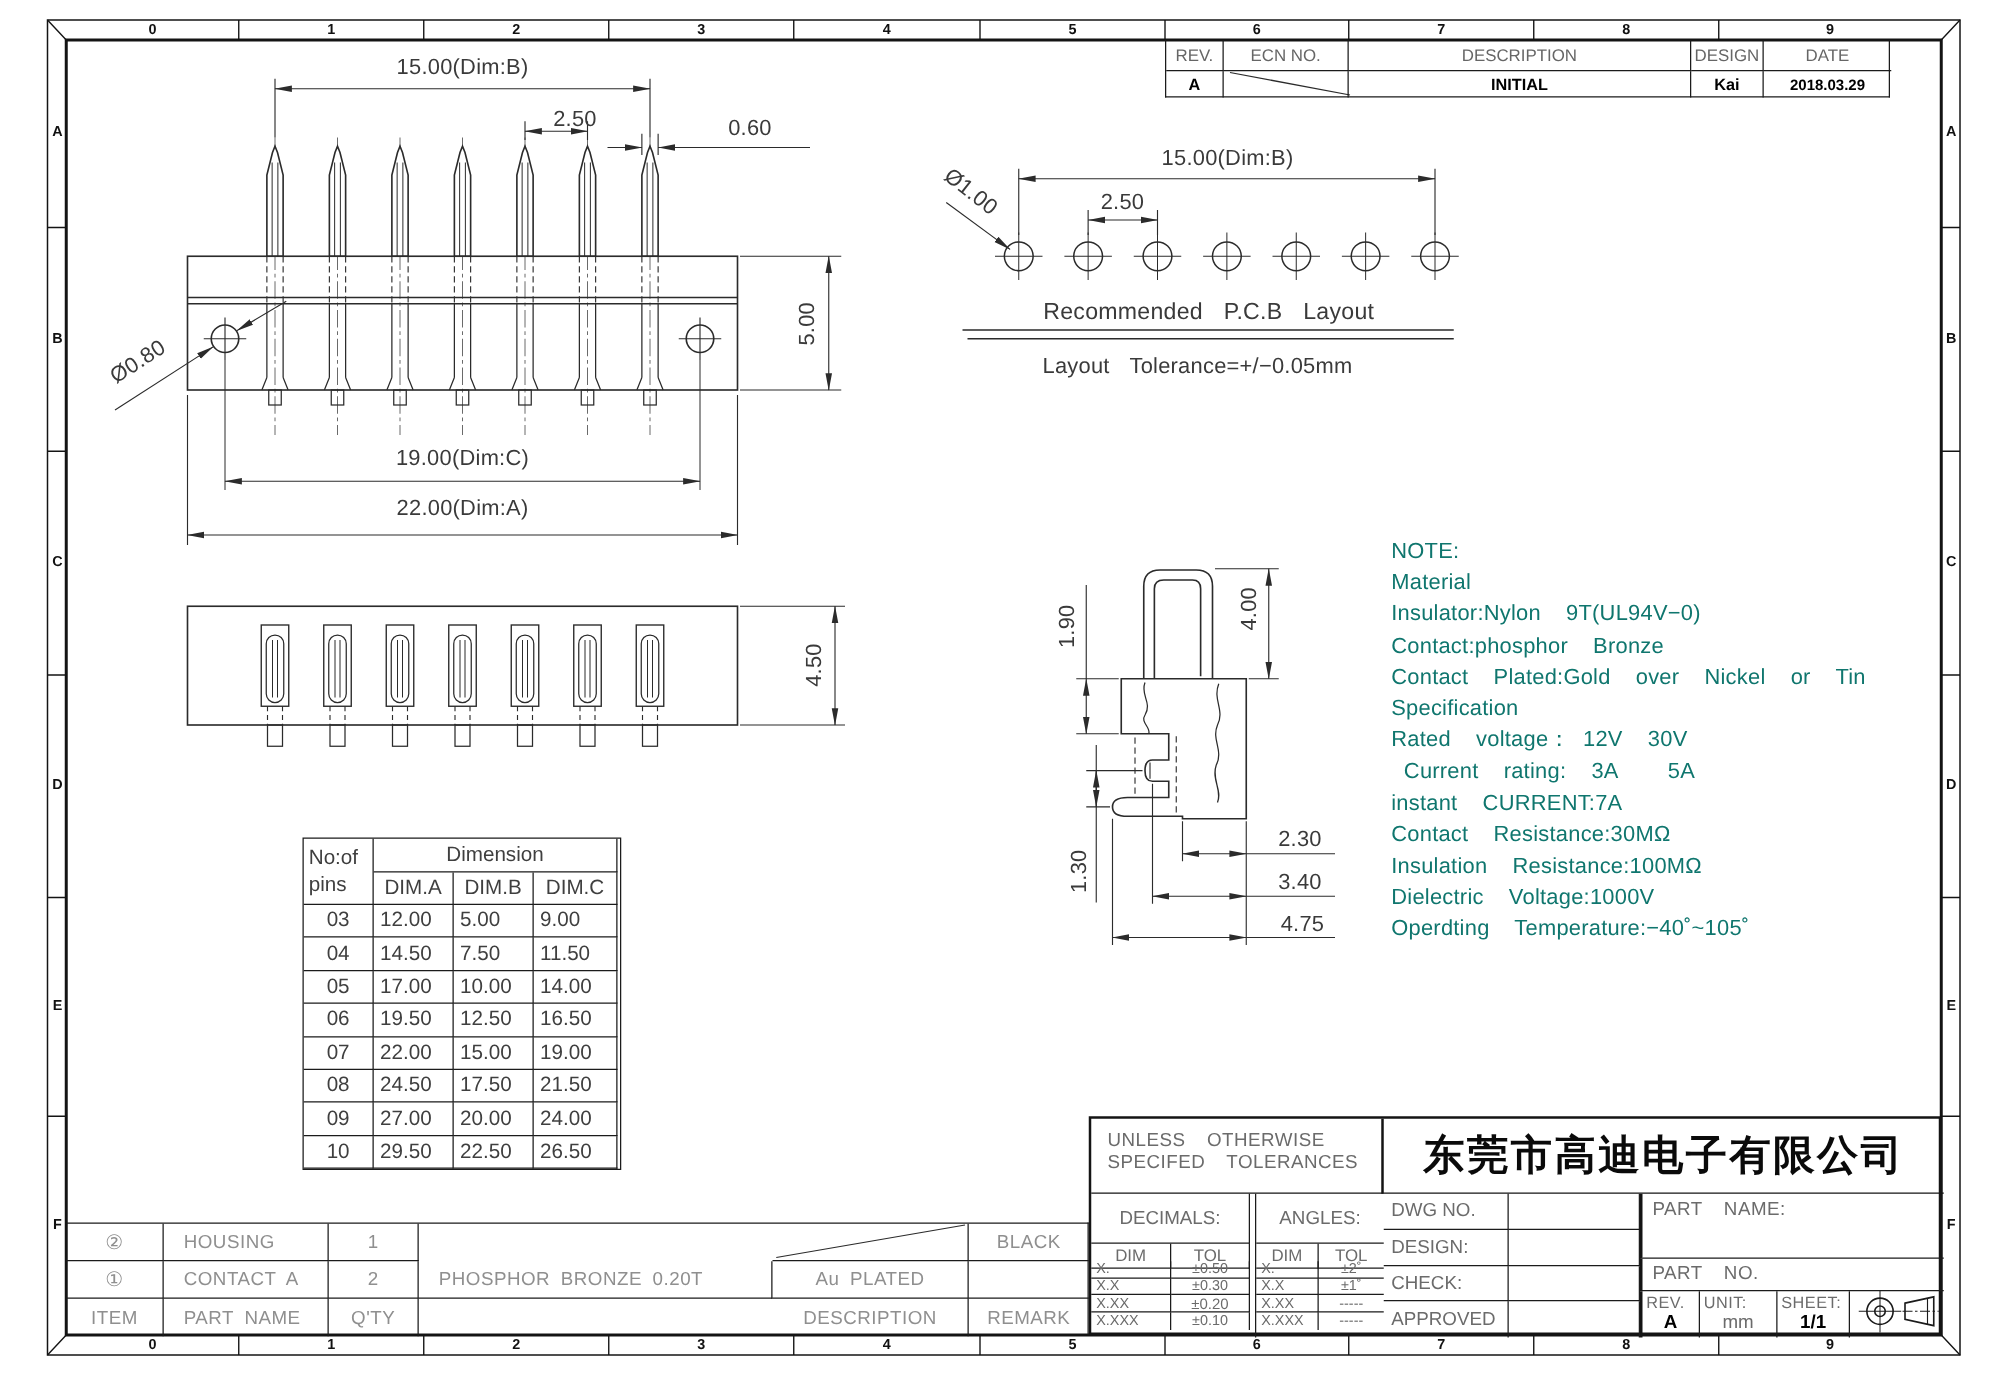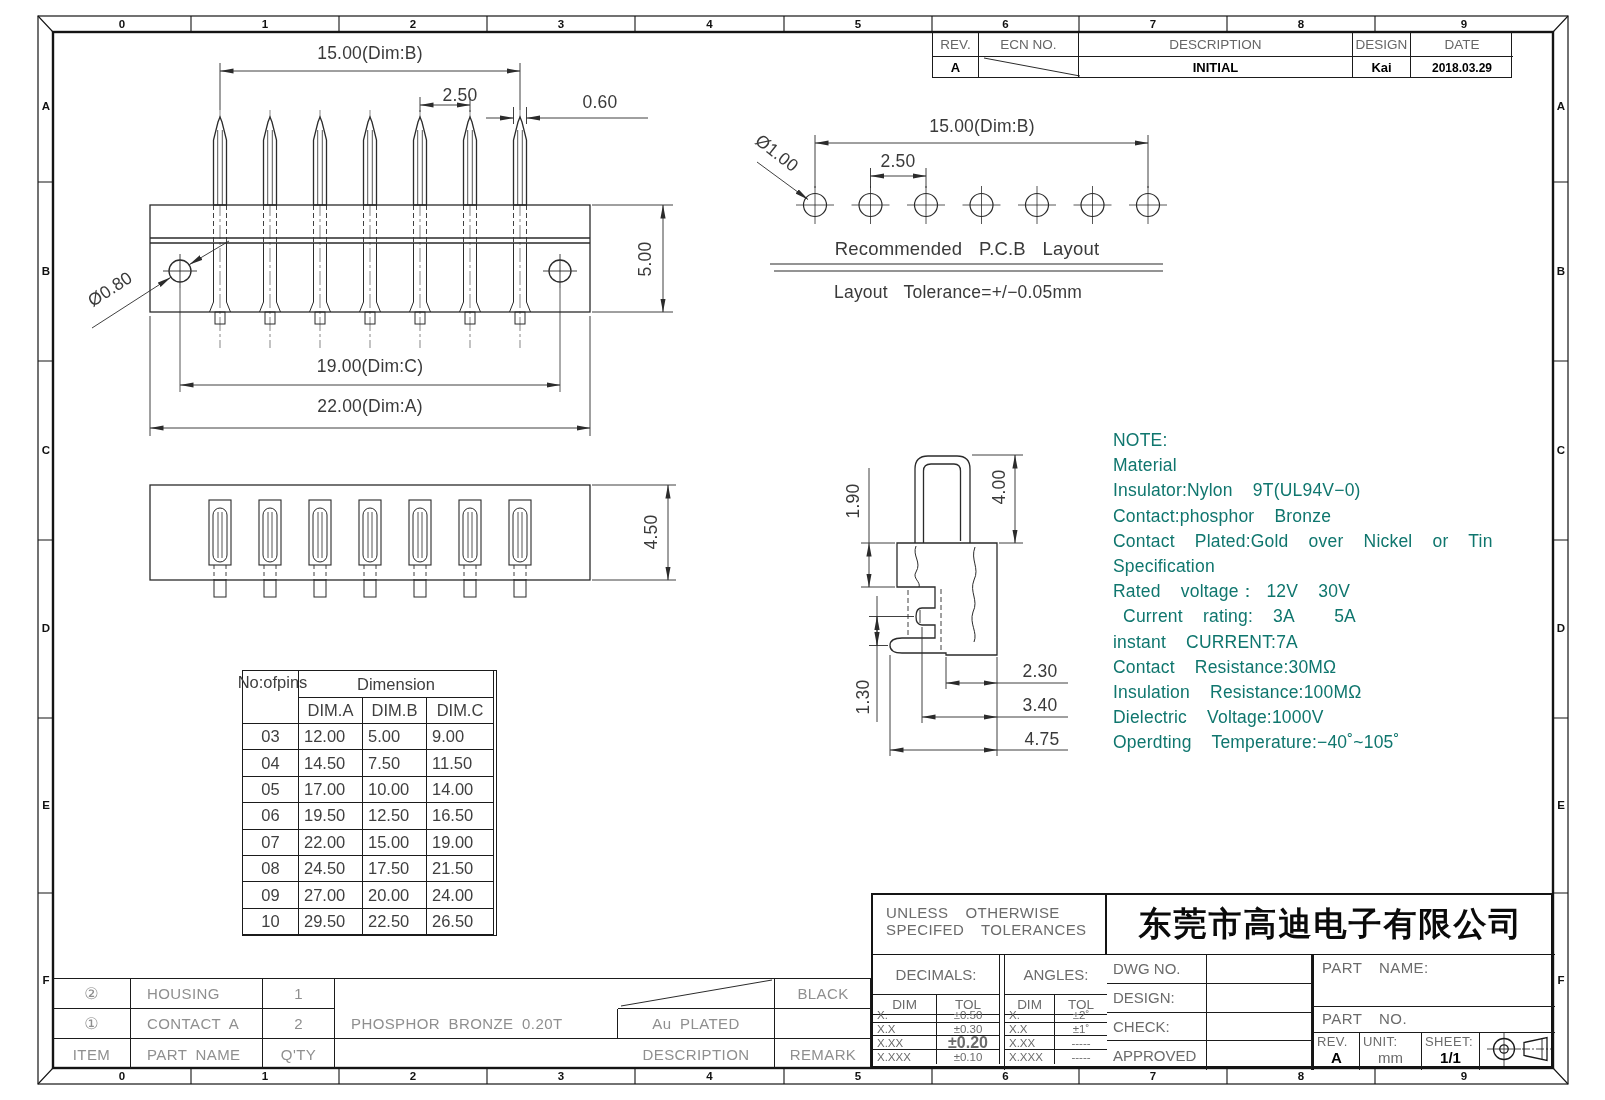--- a/index.html
+++ b/index.html
@@ -336,21 +336,21 @@
     <div class="rv-c" style="left:420px;top:0;width:58px;height:25px;border-bottom:1.2px solid #1b1b1b;">DESIGN</div>
     <div class="rv-c" style="left:478px;top:0;width:102px;height:25px;border-right:none;border-bottom:1.2px solid #1b1b1b;">DATE</div>
     <div class="rv-c rv-v" style="left:0;top:25px;width:46px;height:21px;">A</div>
     <div class="rv-c" style="left:46px;top:25px;width:100px;height:21px;"></div>
     <div class="rv-c rv-v" style="left:146px;top:25px;width:274px;height:21px;">INITIAL</div>
     <div class="rv-c rv-v" style="left:420px;top:25px;width:58px;height:21px;">Kai</div>
     <div class="rv-c rv-v" style="left:478px;top:25px;width:102px;height:21px;border-right:none;font-size:12px;">2018.03.29</div>
   </div>
 
   <div id="dim-table" class="tbl">
-    <div class="dt-c" style="grid-row:1/3;grid-column:1;flex-direction:row;align-items:flex-start;justify-content:center;padding-left:4px;line-height:22px;">
+    <div class="dt-c" style="grid-row:1/3;grid-column:1;flex-direction:column;align-items:flex-start;justify-content:center;padding-left:4px;line-height:22px;">
       <span>No:of</span>
       <span>pins</span>
     </div>
     <div class="dt-c dt-head" style="grid-column:2/5;">Dimension</div>
     <div class="dt-c dt-head">DIM.A</div>
     <div class="dt-c dt-head">DIM.B</div>
     <div class="dt-c dt-head">DIM.C</div>
   <div class="dt-c dt-pins">03</div>
       <div class="dt-c dt-val">12.00</div>
       <div class="dt-c dt-val">5.00</div>
@@ -421,21 +421,21 @@
     <div id="tol-rows">
         <div class="tol-c" style="left:0;top:113.75px;width:64px;height:13.75px;padding-left:4px;font-size:11.5px;">X.</div>
         <div class="tol-c" style="left:64px;top:113.75px;width:63px;height:13.75px;justify-content:center;font-size:11.5px;">±0.50</div>
         <div class="tol-c" style="left:132px;top:113.75px;width:50px;height:13.75px;padding-left:4px;font-size:11.5px;">X.</div>
         <div class="tol-c" style="left:182px;top:113.75px;width:52px;height:13.75px;justify-content:center;font-size:11.5px;border-right:none;">±2˚</div>
         <div class="tol-c" style="left:0;top:127.5px;width:64px;height:13.75px;padding-left:4px;font-size:11.5px;">X.X</div>
         <div class="tol-c" style="left:64px;top:127.5px;width:63px;height:13.75px;justify-content:center;font-size:11.5px;">±0.30</div>
         <div class="tol-c" style="left:132px;top:127.5px;width:50px;height:13.75px;padding-left:4px;font-size:11.5px;">X.X</div>
         <div class="tol-c" style="left:182px;top:127.5px;width:52px;height:13.75px;justify-content:center;font-size:11.5px;border-right:none;">±1˚</div>
         <div class="tol-c" style="left:0;top:141.25px;width:64px;height:13.75px;padding-left:4px;font-size:11.5px;">X.XX</div>
-        <div class="tol-c" style="left:64px;top:141.25px;width:63px;height:13.75px;justify-content:center;font-size:16px;font-weight:bold;">±0.20</div>
+        <div class="tol-c" style="left:64px;top:141.25px;width:63px;height:13.75px;justify-content:center;font-size:12px;">±0.20</div>
         <div class="tol-c" style="left:132px;top:141.25px;width:50px;height:13.75px;padding-left:4px;font-size:11.5px;">X.XX</div>
         <div class="tol-c" style="left:182px;top:141.25px;width:52px;height:13.75px;justify-content:center;font-size:11.5px;border-right:none;">-----</div>
         <div class="tol-c" style="left:0;top:155px;width:64px;height:13.75px;padding-left:4px;font-size:11.5px;border-bottom:none;">X.XXX</div>
         <div class="tol-c" style="left:64px;top:155px;width:63px;height:13.75px;justify-content:center;font-size:11.5px;border-bottom:none;">±0.10</div>
         <div class="tol-c" style="left:132px;top:155px;width:50px;height:13.75px;padding-left:4px;font-size:11.5px;border-bottom:none;">X.XXX</div>
         <div class="tol-c" style="left:182px;top:155px;width:52px;height:13.75px;justify-content:center;font-size:11.5px;border-right:none;border-bottom:none;">-----</div>
       </div>
 
     <div class="tol-c" style="left:234px;top:60px;width:100px;height:28.75px;padding-left:6px;font-size:15px;">DWG  NO.</div>
     <div class="tol-c" style="left:334px;top:60px;width:105px;height:28.75px;"></div>

